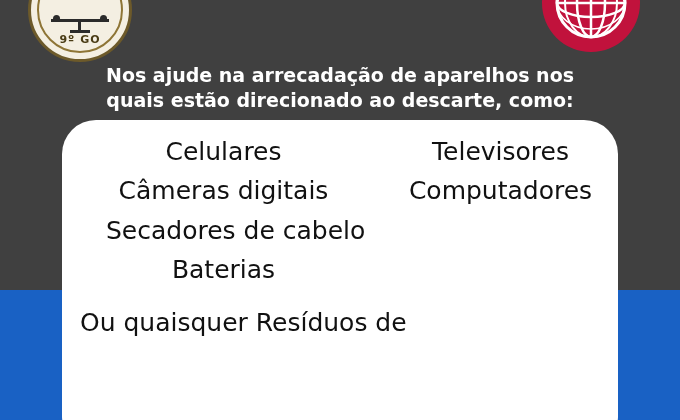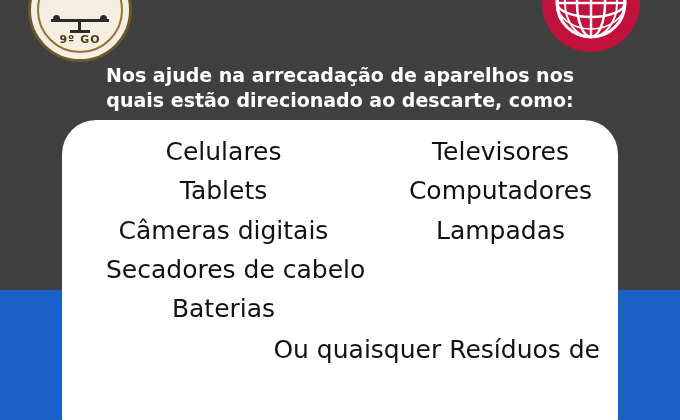--- a/index.html
+++ b/index.html
@@ -158,22 +158,22 @@
     width: 235px;
     text-align: center;
   }
   .item {
     font-size: 25px;
     color: #111111;
     line-height: 1.57;
     white-space: nowrap;
   }
   .footer-text {
-    margin-top: 4px;
-    text-align: right;
+    margin-top: 16px;
+    text-align: left;
     font-size: 25px;
     color: #111111;
     line-height: 1.42;
     padding: 0 18px;
   }
 </style>
 </head>
 <body>
 
 <div class="poster">
@@ -206,29 +206,27 @@
 
   <div class="heading">
     <div>Nos ajude na arrecadação de aparelhos nos</div>
     <div>quais estão direcionado ao descarte, como:</div>
   </div>
 
   <div class="card">
     <div class="columns">
       <div class="col">
         <div class="item">Celulares</div>
-        <div class="item">Tablets</div>
         <div class="item">Câmeras digitais</div>
         <div class="item">Secadores de cabelo</div>
         <div class="item">Baterias</div>
       </div>
       <div class="col">
         <div class="item">Televisores</div>
         <div class="item">Computadores</div>
-        <div class="item">Lampadas</div>
       </div>
     </div>
     <div class="footer-text">
       <div>Ou quaisquer Resíduos de</div>
     </div>
   </div>
 
 </div>
 
 </body></html>

